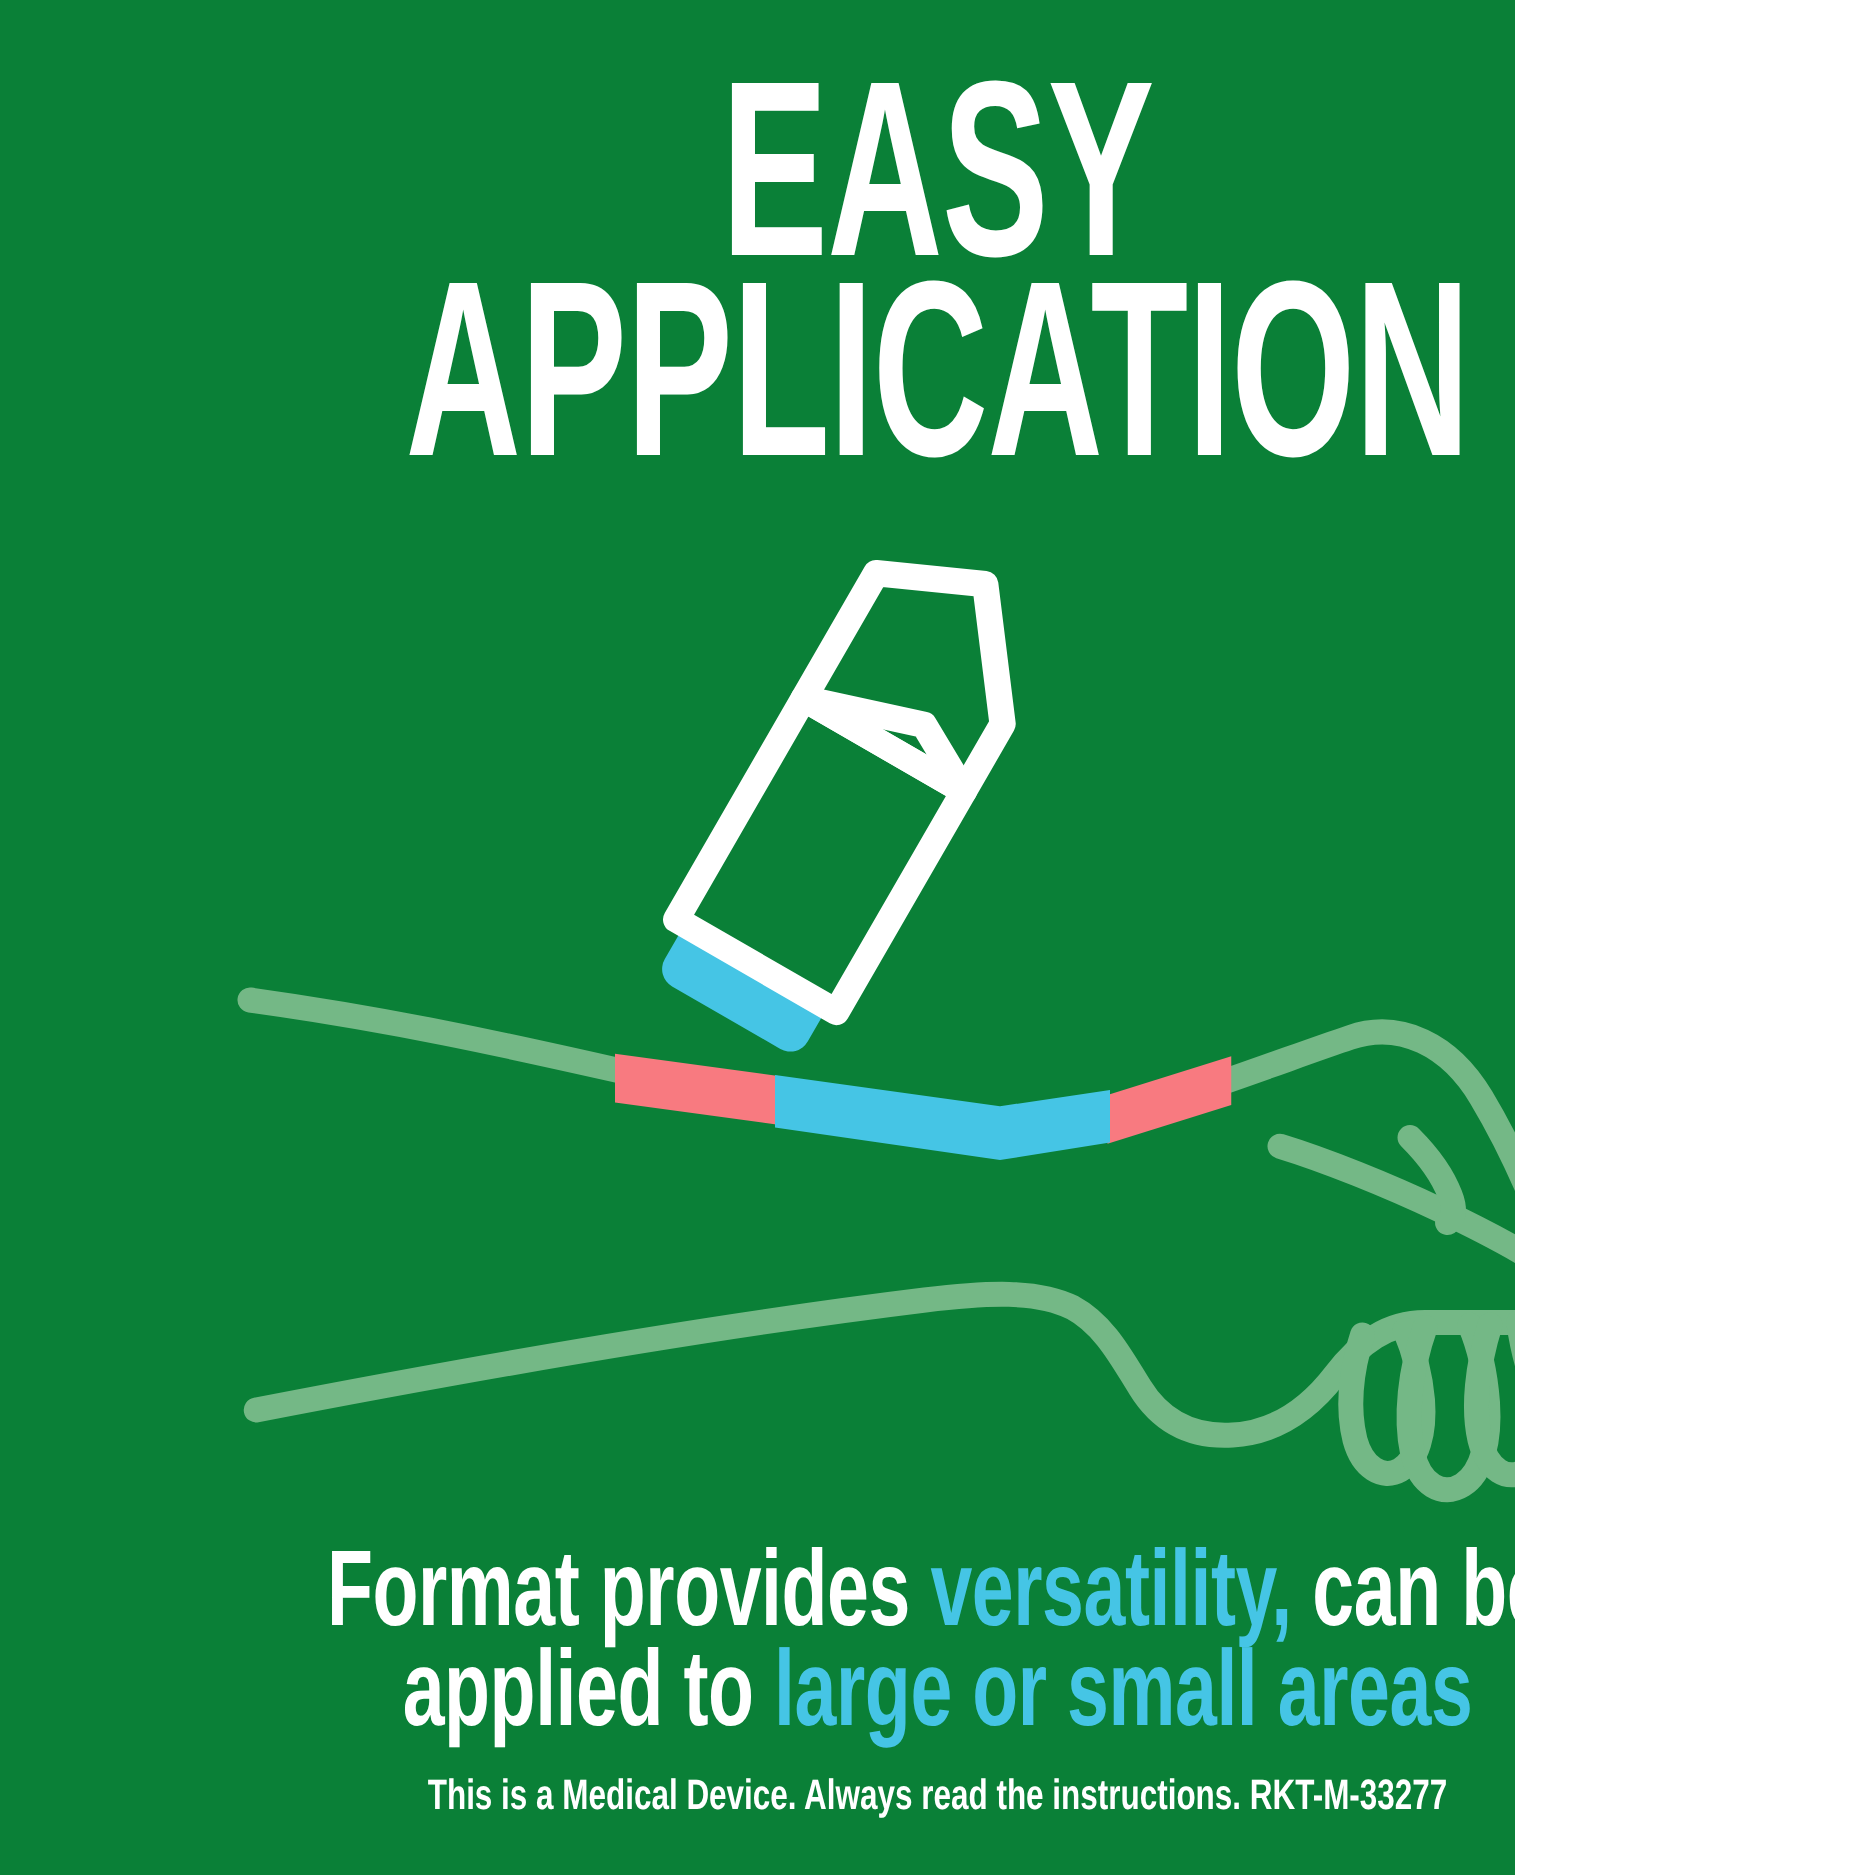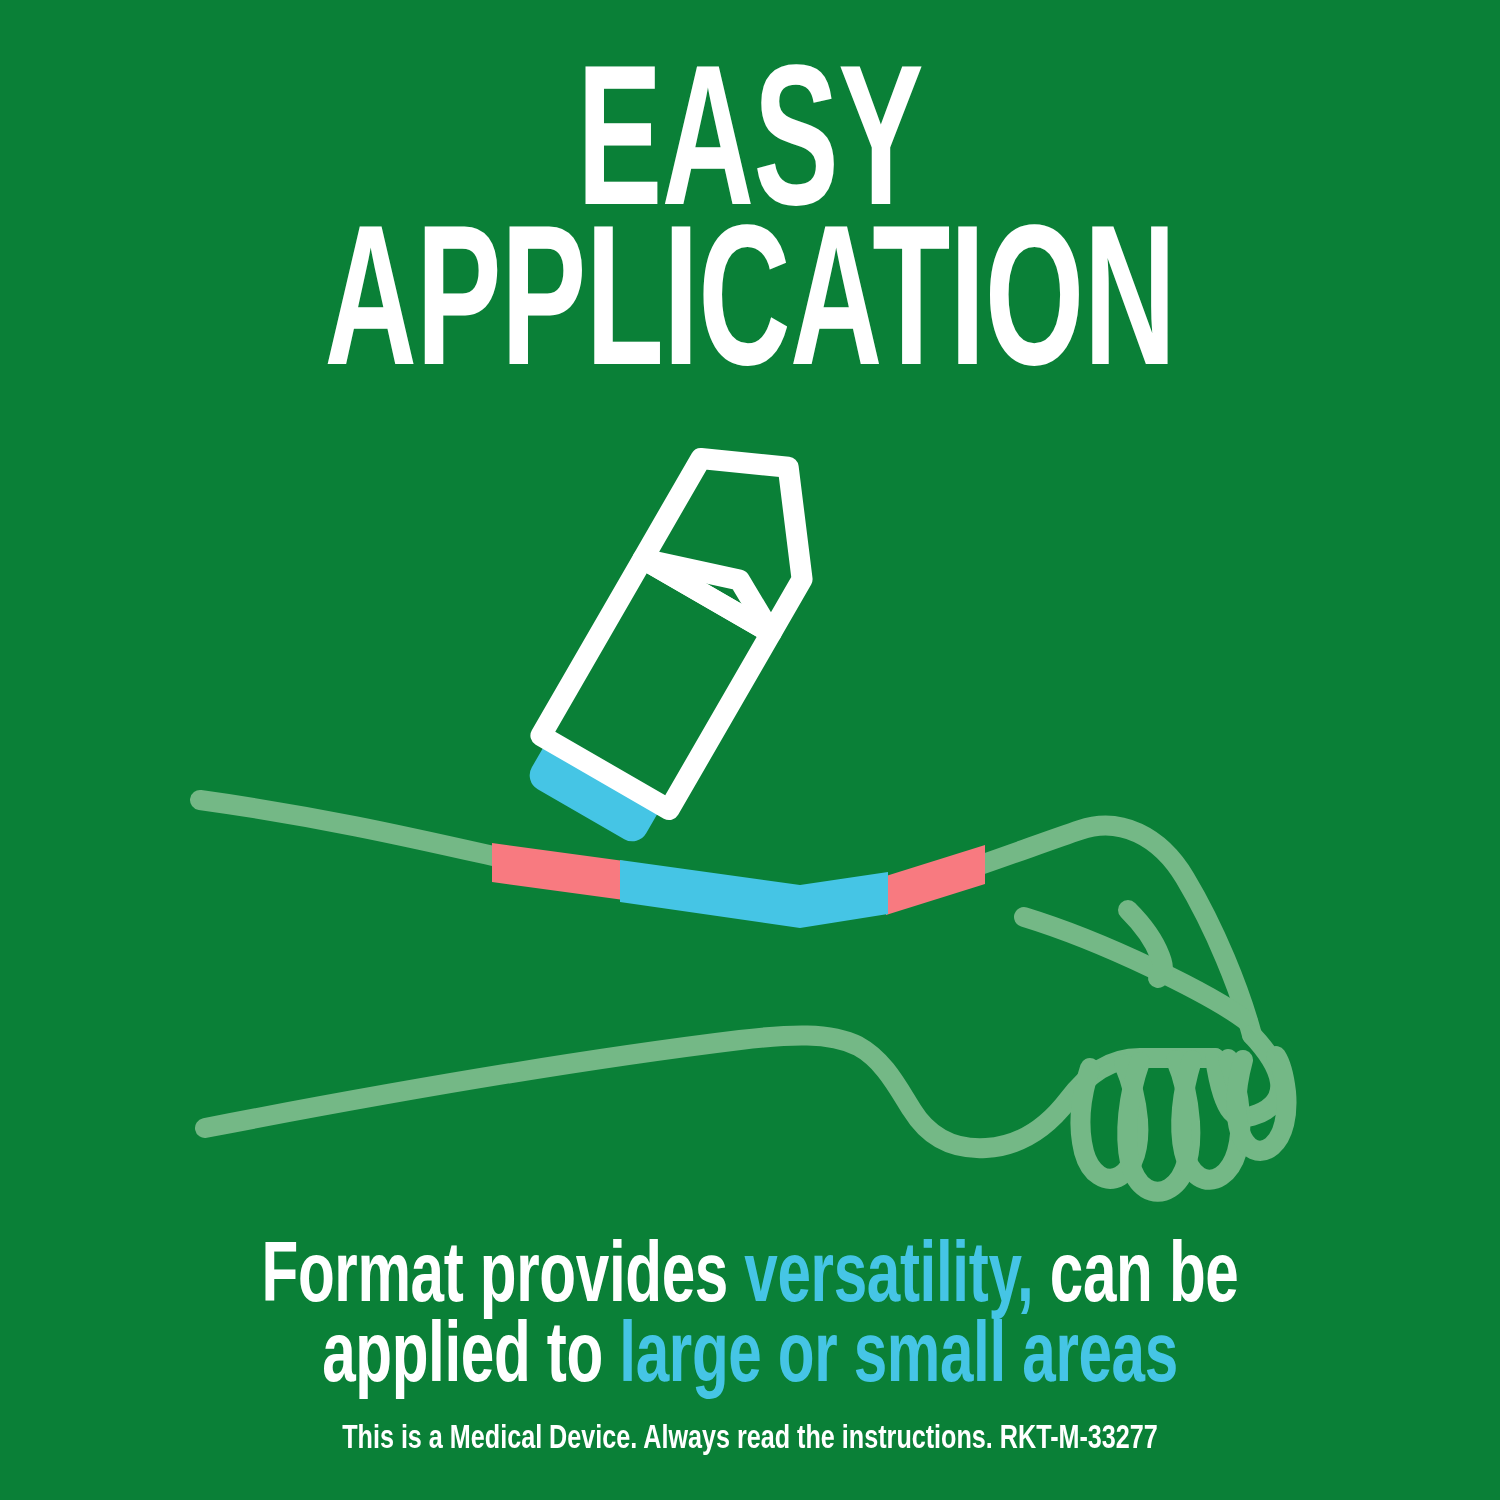--- a/index.html
+++ b/index.html
@@ -3,21 +3,21 @@
 <meta charset="utf-8">
 <title>Easy Application</title>
 <style>
   html, body {
     margin: 0;
     padding: 0;
     background: #ffffff;
   }
   #poster {
     position: relative;
-    width: 1500px;
+    width: 1212px;
     height: 1500px;
     overflow: hidden;
     font-family: "Liberation Sans", "DejaVu Sans", sans-serif;
     background: #0a8037;
   }
 
   
   .headline {
     position: absolute;
     left: 0;

